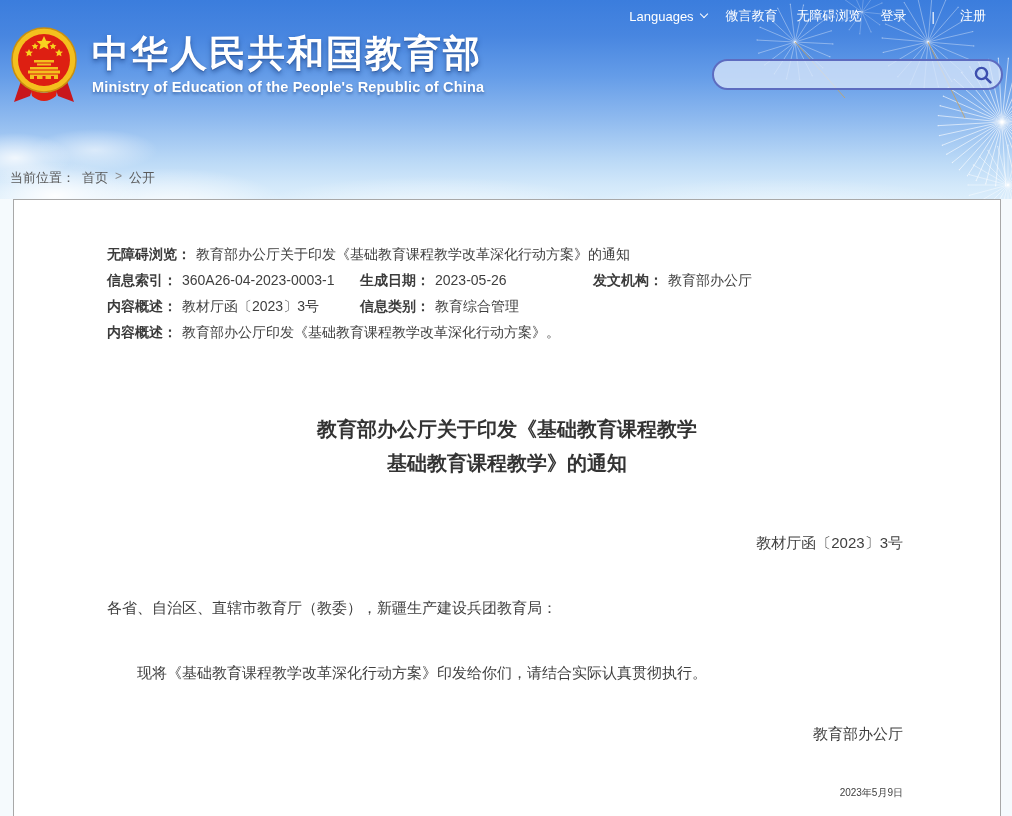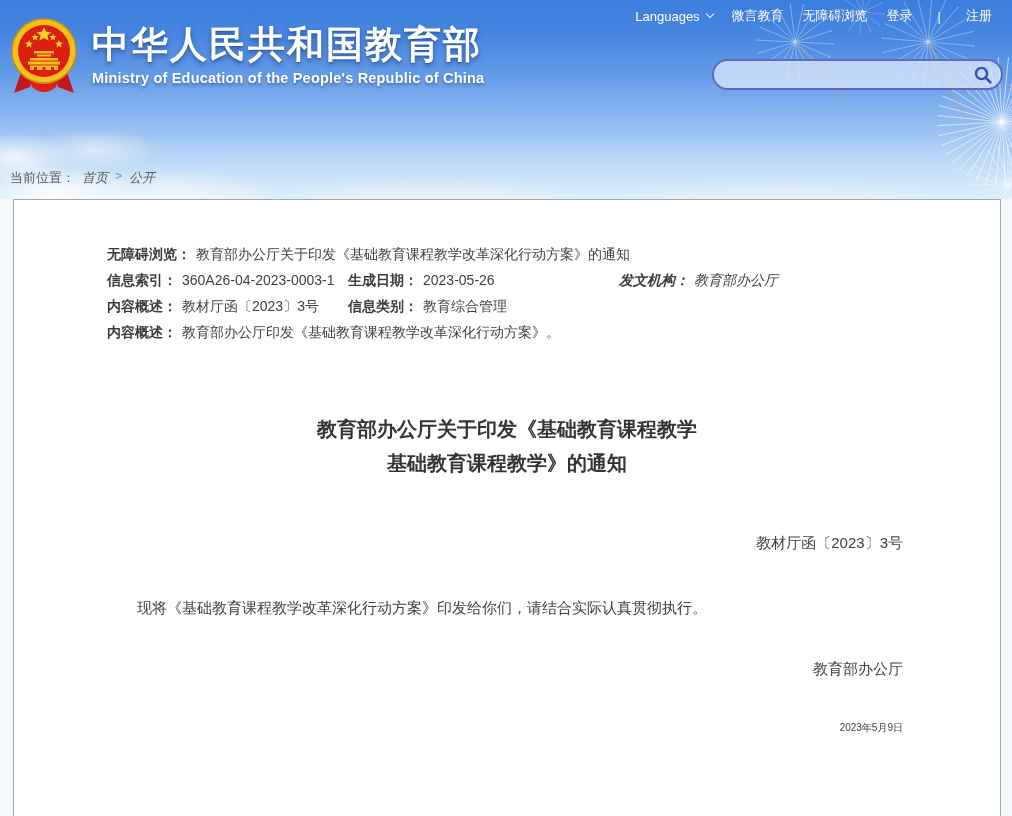--- a/index.html
+++ b/index.html
@@ -27,35 +27,35 @@
       radial-gradient(170px 60px at 170px 210px, rgba(255,255,255,.9),  rgba(255,255,255,0) 70%),
       radial-gradient(80px 36px at 15px 158px,   rgba(255,255,255,.8),  rgba(255,255,255,0) 70%),
       radial-gradient(90px 30px at 95px 150px,   rgba(255,255,255,.55), rgba(255,255,255,0) 70%),
       radial-gradient(260px 52px at 430px 214px, rgba(255,255,255,.65), rgba(255,255,255,0) 72%),
       radial-gradient(300px 55px at 780px 218px, rgba(255,255,255,.55), rgba(255,255,255,0) 72%);
   }
   #deco-svg { position:absolute; left:0; top:0; pointer-events:none; }
 
   
   .topbar {
-    position:absolute; top:7px; right:20px;
+    position:absolute; top:7px; right:26px;
     display:flex; align-items:center; gap:19px;
     color:#fff; font-size:13px; white-space:nowrap; z-index:5;
   }
   .topbar .tlink { cursor:pointer; }
   .lang-menu { display:flex; align-items:center; cursor:pointer; }
   .caret {
     display:inline-block; width:6px; height:6px; margin-left:7px; margin-top:-4px;
     border-right:1.5px solid #fff; border-bottom:1.5px solid #fff;
     transform:rotate(45deg);
   }
   .auth-group { display:flex; align-items:center; gap:25px; }
 
   
-  .brand { position:absolute; left:10px; top:17px; display:flex; z-index:4; }
+  .brand { position:absolute; left:10px; top:26px; display:flex; z-index:4; }
   .brand-text { margin-left:14px; margin-top:8px; }
   .site-title {
     font-size:37px; font-weight:bold; color:#ffffff; letter-spacing:2px;
     text-shadow: 0 3px 5px rgba(23,62,128,.6), 0 1px 1px rgba(40,80,150,.6);
     line-height:1.1;
   }
   .site-subtitle {
     margin-top:4px; font-size:14.5px; font-weight:bold; color:#ffffff;
     letter-spacing:.2px;
     text-shadow: 0 2px 3px rgba(23,62,128,.55);
@@ -73,37 +73,37 @@
     padding:0 12px; font-size:14px; color:#333;
     font-family:"Liberation Sans","DejaVu Sans",sans-serif;
   }
   .search-btn { border:none; background:transparent; cursor:pointer; padding:0 8px 0 0; display:flex; align-items:center; }
 
   
   .breadcrumb {
     position:absolute; left:10px; top:169px; z-index:4;
     font-size:13px; color:#5a5a5a; display:flex; gap:7px; 
   }
-  .breadcrumb .crumb { cursor:pointer; color:#5a5a5a;font-style:italic; }
+  .breadcrumb .crumb { cursor:pointer; color:#5a5a5a; }
   .breadcrumb .sep { color:#8a8a8a; font-size:12px; }
 
   
   .card {
     position:absolute; left:13px; top:199px; width:988px; height:640px;
     background:#fff; border:1px solid #a8a8a8;
   }
 
   .meta { position:relative; margin-top:46px; font-size:14px; color:#3f3f3f; }
   .meta-row { position:relative; height:26px; }
   .pair { position:absolute; top:0; white-space:nowrap; }
   .pair b { font-weight:bold; color:#3b3b3b; }
   .pair .v { margin-left:5px; font-weight:normal; }
   .p-c1 { left:93px; }
-  .p-c2 { left:334px; }
-  .p-c3 { left:605px;font-style:italic; }
+  .p-c2 { left:346px; }
+  .p-c3 { left:579px; }
 
   .doc-title {
     margin-top:62px; text-align:center;
     font-size:20px; font-weight:bold; color:#333; line-height:34px;
   }
   .doc-number { margin-top:54px; text-align:right; padding-right:97px; font-size:15px; }
   .salutation { margin-top:46px; padding-left:93px; font-size:15px; }
   .body-para  { margin-top:44px; padding-left:93px; padding-right:104px; text-indent:2em; font-size:15px; line-height:1.5; }
   .signer     { margin-top:40px; text-align:right; padding-right:97px; font-size:15px; }
   .doc-date   { margin-top:42px; text-align:right; padding-right:97px; font-size:10px; }
@@ -445,19 +445,20 @@
     </div>
   </div>
 
   <div class="doc-title">
     <div>教育部办公厅关于印发《基础教育课程教学</div>
     <div>基础教育课程教学》的通知</div>
   </div>
 
   <div class="doc-number">教材厅函〔2023〕3号</div>
 
+  <div class="salutation">各省、自治区、直辖市教育厅（教委），新疆生产建设兵团教育局：</div>
 
   <div class="body-para">现将《基础教育课程教学改革深化行动方案》印发给你们，请结合实际认真贯彻执行。</div>
 
   <div class="signer">教育部办公厅</div>
 
   <div class="doc-date">2023年5月9日</div>
 </div>
 
 </body></html>

